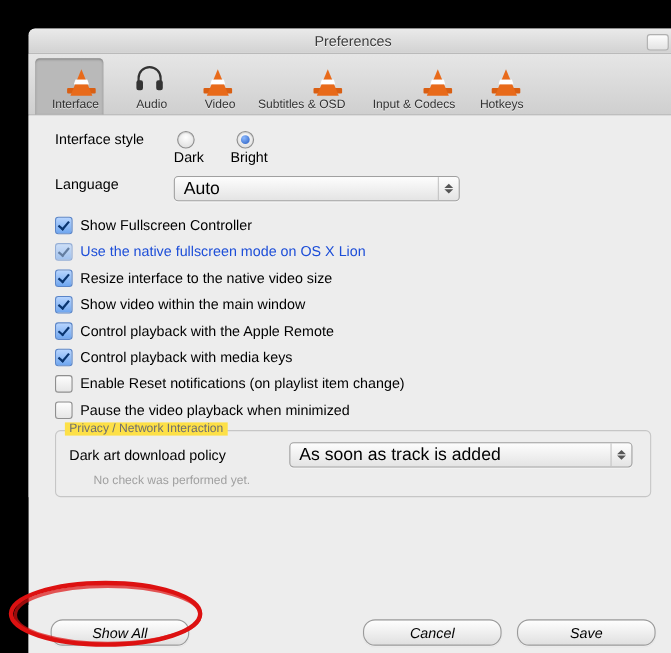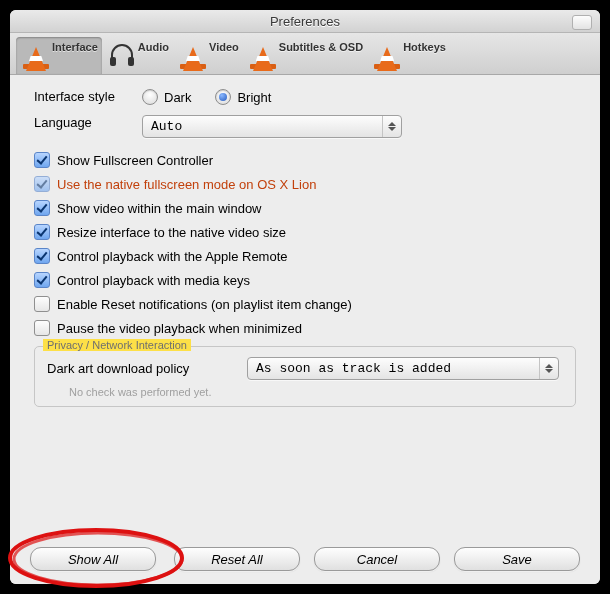--- a/index.html
+++ b/index.html
@@ -5,21 +5,21 @@
   html, body {
     margin: 0;
     padding: 0;
     background: #000;
     font-family: "Lucida Grande", "Helvetica Neue", sans-serif;
     font-size: 13px;
     color: #000;
     -webkit-font-smoothing: antialiased;
   }
   .shadow-wrap {
-    padding: 10px;
+    padding: 26px;
     width: 610px;
     height: 594px;
     box-sizing: border-box;
     position: relative;
   }
   .window {
     width: 590px;
     height: 574px;
     background: #ededed;
     border-radius: 6px;
@@ -60,24 +60,24 @@
     border-bottom: 1px solid #a8a8a8;
     padding: 4px 6px 0 6px;
     display: flex;
     gap: 0;
   }
   .tool-item {
     width: auto;
     min-width: 54px;
     padding: 2px 4px 3px 4px;
     display: flex;
-    align-items: flex-start;
+    flex-direction: column;
+    align-items: flex-end;
     border-radius: 4px 4px 0 0;
     cursor: default;
-    font-weight: bold;
   }
   .tool-item.selected {
     background: #b9b9b9;
     box-shadow: inset 0 1px 2px rgba(0,0,0,.3);
   }
   .tool-label {
     font-size: 11px;
     color: #333;
     text-shadow: 0 1px 0 rgba(255,255,255,.6);
     margin-top: 2px;
@@ -132,21 +132,21 @@
     display: flex;
     margin-bottom: 10px;
   }
   .label {
     width: 108px;
     font-size: 13px;
     color: #000;
   }
   
   .radio {
-    display: flex; align-items: center; margin-right: 24px;
+    display: flex; align-items: center; margin-right: 24px; flex-direction: column;
   }
   .radio-dot {
     width: 14px; height: 14px; border-radius: 50%;
     background: radial-gradient(circle at 50% 35%, #fff, #d9d9d9);
     border: 1px solid #8d8d8d;
     margin-right: 6px;
     position: relative;
     box-shadow: inset 0 1px 1px rgba(0,0,0,.15);
   }
   .radio-dot.checked::after {
@@ -161,23 +161,22 @@
     flex: 1;
     max-width: 228px;
     height: 21px;
     background: linear-gradient(#fdfdfd,#e4e4e4);
     border: 1px solid #a0a0a0;
     border-radius: 4px;
     display: flex;
     align-items: center;
     padding: 0 22px 0 8px;
     position: relative;
-    font-size: 13px;
+    font-size: 16px;
     box-shadow: 0 1px 0 rgba(255,255,255,.6);
-    font-family: Liberation Mono, monospace;
   }
   .popup-wide { max-width: 280px; }
   .popup .chevs {
     position: absolute;
     right: 0;
     top: 0;
     bottom: 0;
     width: 18px;
     border-left: 1px solid #c4c4c4;
     display: flex;
@@ -192,21 +191,21 @@
     border-right: 4px solid transparent;
   }
   .chev.up { border-bottom: 4px solid #555; }
   .chev.down { border-top: 4px solid #555; }
   
   .checks {
     margin-top: 6px;
   }
   .check-row {
     display: flex;
-    align-items: center;
+    align-items: flex-start;
     padding: 4px 0;
   }
   .checkbox {
     width: 14px; height: 14px;
     border: 1px solid #8f8f8f;
     border-radius: 3px;
     background: linear-gradient(#fdfdfd,#e6e6e6);
     margin-right: 7px;
     position: relative;
     flex-shrink: 0;
@@ -217,21 +216,21 @@
   }
   .checkbox.checked::after {
     content: "";
     position: absolute;
     left: 2px; top: 3px;
     width: 8px; height: 4px;
     border-left: 2px solid #0a3570;
     border-bottom: 2px solid #0a3570;
     transform: rotate(-50deg);
   }
-  .check-row.disabled { color: #c2410c; }
+  .check-row.disabled { color: #1d4ed8; }
   .check-row.disabled .checkbox { opacity: .6; }
   
   .groupbox {
     margin-top: 6px;
     padding: 10px 12px 8px 12px;
     border: 1px solid #c6c6c6;
     border-radius: 5px;
     position: relative;
     background: #ededed;
   }
@@ -333,20 +332,28 @@
         <span class="tool-label">Video</span>
       </div>
       <div class="tool-item" style="min-width:92px">
         <div class="cone">
           <div class="cone-base"></div>
             <div class="cone-body"></div>
             <div class="cone-stripe"></div>
         </div>
         <span class="tool-label">Subtitles &amp; OSD</span>
       </div>
+      <div class="tool-item" style="min-width:92px">
+        <div class="cone">
+          <div class="cone-base"></div>
+            <div class="cone-body"></div>
+            <div class="cone-stripe"></div>
+        </div>
+        <span class="tool-label">Input &amp; Codecs</span>
+      </div>
       <div class="tool-item">
         <div class="cone">
           <div class="cone-base"></div>
             <div class="cone-body"></div>
             <div class="cone-stripe"></div>
         </div>
         <span class="tool-label">Hotkeys</span>
       </div>
     </div>
 
@@ -379,25 +386,25 @@
         <div class="check-row">
           <span class="checkbox checked"></span>
           <span>Show Fullscreen Controller</span>
         </div>
         <div class="check-row disabled">
           <span class="checkbox checked"></span>
           <span>Use the native fullscreen mode on OS X Lion</span>
         </div>
         <div class="check-row">
           <span class="checkbox checked"></span>
+          <span>Resize interface to the native video size</span>
+        </div>
+        <div class="check-row">
+          <span class="checkbox checked"></span>
           <span>Show video within the main window</span>
-        </div>
-        <div class="check-row">
-          <span class="checkbox checked"></span>
-          <span>Resize interface to the native video size</span>
         </div>
         <div class="check-row">
           <span class="checkbox checked"></span>
           <span>Control playback with the Apple Remote</span>
         </div>
         <div class="check-row">
           <span class="checkbox checked"></span>
           <span>Control playback with media keys</span>
         </div>
         <div class="check-row">
@@ -427,23 +434,20 @@
         <div class="subtext">No check was performed yet.</div>
       </div>
 
     </div>
 
     <div class="button-bar">
       <div class="push-button">
         <span>Show All</span>
       </div>
       <div class="spacer"></div>
-      <div class="push-button">
-        <span>Reset All</span>
-      </div>
       <div class="button-gap"></div>
       <div class="push-button">
         <span>Cancel</span>
       </div>
       <div class="button-gap"></div>
       <div class="push-button">
         <span>Save</span>
       </div>
     </div>
 

